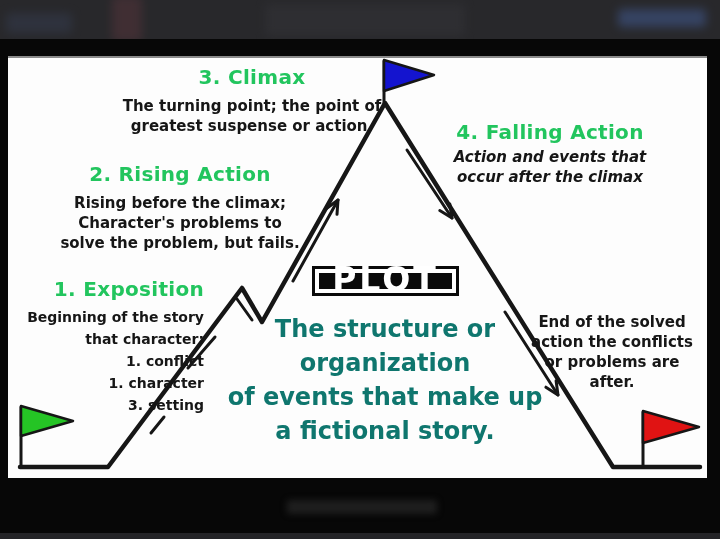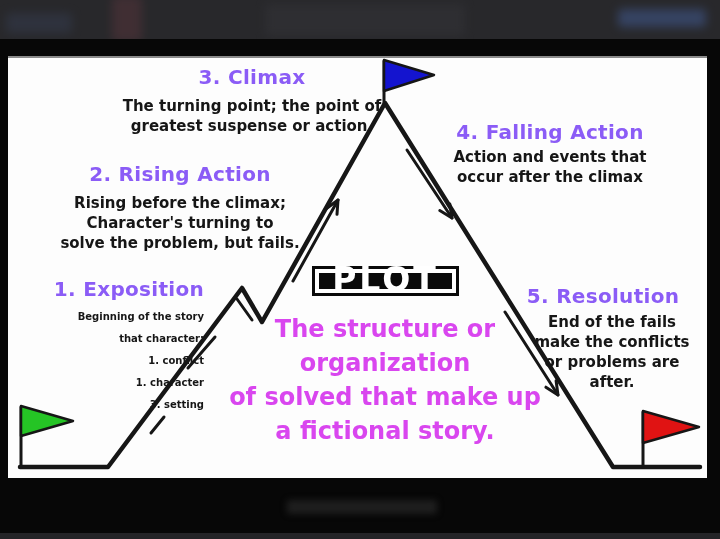--- a/index.html
+++ b/index.html
@@ -17,47 +17,47 @@
   .sm-blue  { left:618px; top:9px; width:88px; height:18px; background:#3c4f7a; opacity:.7; }
   .bottom-strip { position:absolute; left:0; top:533px; width:720px; height:6px; background:#242427; }
   .watermark { position:absolute; left:287px; top:500px; width:150px; height:14px;
                background:#1e1e1e; filter:blur(3px); border-radius:3px; }
   
   .canvas { position:absolute; left:8px; top:56px; width:699px; height:422px;
             background:#fdfdfd; border-top:2px solid #8b8b8b; }
   .plot-svg { position:absolute; left:0; top:0; width:720px; height:539px; }
 
   .stage { position:absolute; }
-  .stage h2 { font-size:20px; line-height:26px; font-weight:bold; color:#8b5cf6;
+  .stage h2 { font-size:20px; line-height:26px; font-weight:bold; color:#22c55e;
               letter-spacing:.3px; }
   .stage .body { font-weight:bold; color:#161616; }
   .center-text { text-align:center; }
   .left-text { text-align:right; }
   .body-15 { font-size:15px; line-height:20px;margin-top:6px; }
-  .body-14 { font-size:10px; line-height:22px; }
+  .body-14 { font-size:14px; line-height:22px; }
   .bline { display:block; }
 
   .climax-block     { left:107px; top:64px;  width:290px; }
   .rising-block     { left:55px;  top:161px; width:250px; }
   .exposition-block { left:14px;  top:276px; width:190px; }
   .falling-block    { left:420px; top:119px; width:260px; }
   .resolution-head  { left:503px; top:283px; width:200px; }
   .resolution-body  { left:512px; top:312px; width:200px; }
   .resolution-body .body { font-size:15px; line-height:20px; }
 
   .plot-box {
     position:absolute; left:312px; top:266px; width:147px; height:30px;
     background:#0a0a0a; border:3px solid #0a0a0a;
     box-shadow: inset 0 0 0 4px #ffffff;
     display:flex; align-items:center; justify-content:center;
   }
   .plot-box span { color:#fff; font-size:33px; font-weight:bold; letter-spacing:3px;
                    line-height:33px; padding-bottom:3px; }
   .definition { position:absolute; left:215px; top:312px; width:340px; text-align:center;
-                font-size:24px; line-height:34px; font-weight:bold; color:#d946ef; }
+                font-size:24px; line-height:34px; font-weight:bold; color:#0f766e; }
 </style>
 </head>
 <body>
 
 <div class="screen">
 
   <div class="top-bar">
     <div class="smudge sm-left"></div>
     <div class="smudge sm-red"></div>
     <div class="smudge sm-mid"></div>
@@ -103,61 +103,58 @@
     <div class="body body-15">
       <span class="bline">The turning point; the point of</span>
       <span class="bline">greatest suspense or action.</span>
     </div>
   </div>
 
   <div class="stage rising-block center-text">
     <h2>2. Rising Action</h2>
     <div class="body body-15">
       <span class="bline">Rising before the climax;</span>
-      <span class="bline">Character's turning to</span>
+      <span class="bline">Character's problems to</span>
       <span class="bline">solve the problem, but fails.</span>
     </div>
   </div>
 
   <div class="stage exposition-block left-text">
     <h2>1. Exposition</h2>
     <div class="body body-14" style="margin-top:4px;">
       <span class="bline">Beginning of the story</span>
       <span class="bline">that character:</span>
       <span class="bline">1. conflict</span>
       <span class="bline">1. character</span>
       <span class="bline">3. setting</span>
     </div>
   </div>
 
   <div class="stage falling-block center-text">
     <h2>4. Falling Action</h2>
-    <div class="body body-15" style="margin-top:2px;">
+    <div class="body body-15" style="margin-top:2px;font-style:italic;">
       <span class="bline">Action and events that</span>
       <span class="bline">occur after the climax</span>
     </div>
   </div>
 
-  <div class="stage resolution-head center-text">
-    <h2>5. Resolution</h2>
-  </div>
   <div class="stage resolution-body center-text">
     <div class="body">
-      <span class="bline">End of the fails</span>
-      <span class="bline">make the conflicts</span>
+      <span class="bline">End of the solved</span>
+      <span class="bline">action the conflicts</span>
       <span class="bline">or problems are</span>
       <span class="bline">after.</span>
     </div>
   </div>
 
   <div class="plot-box">
     <span>PLOT</span>
   </div>
   <div class="definition">
     <span class="bline">The structure or</span>
     <span class="bline">organization</span>
-    <span class="bline">of solved that make up</span>
+    <span class="bline">of events that make up</span>
     <span class="bline">a fictional story.</span>
   </div>
 
   <div class="watermark"></div>
   <div class="bottom-strip"></div>
 </div>
 
 </body></html>

